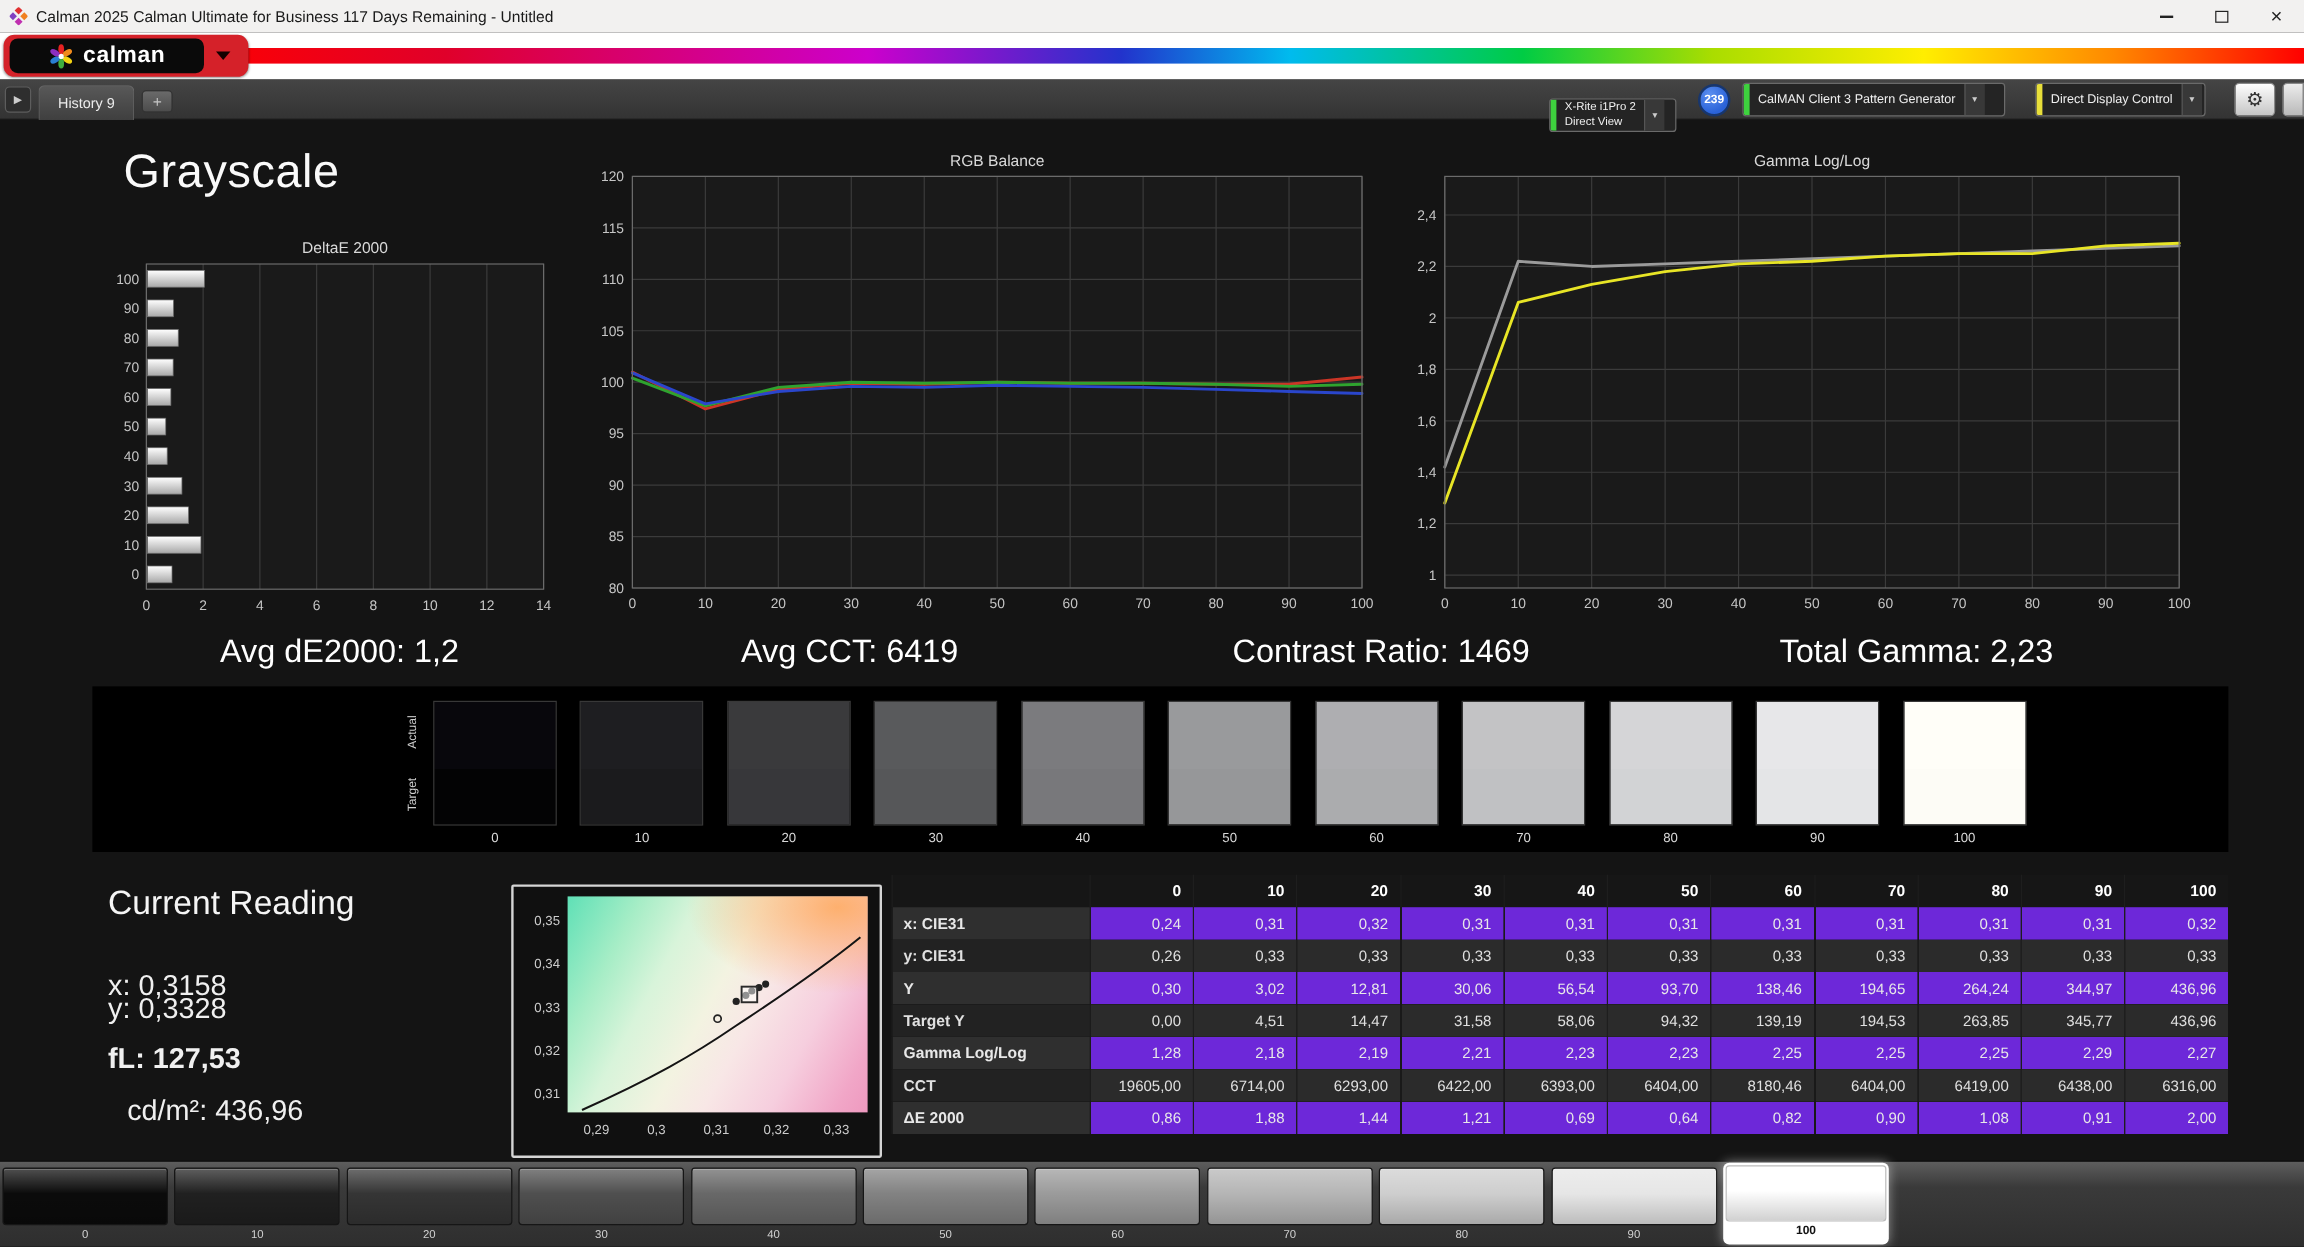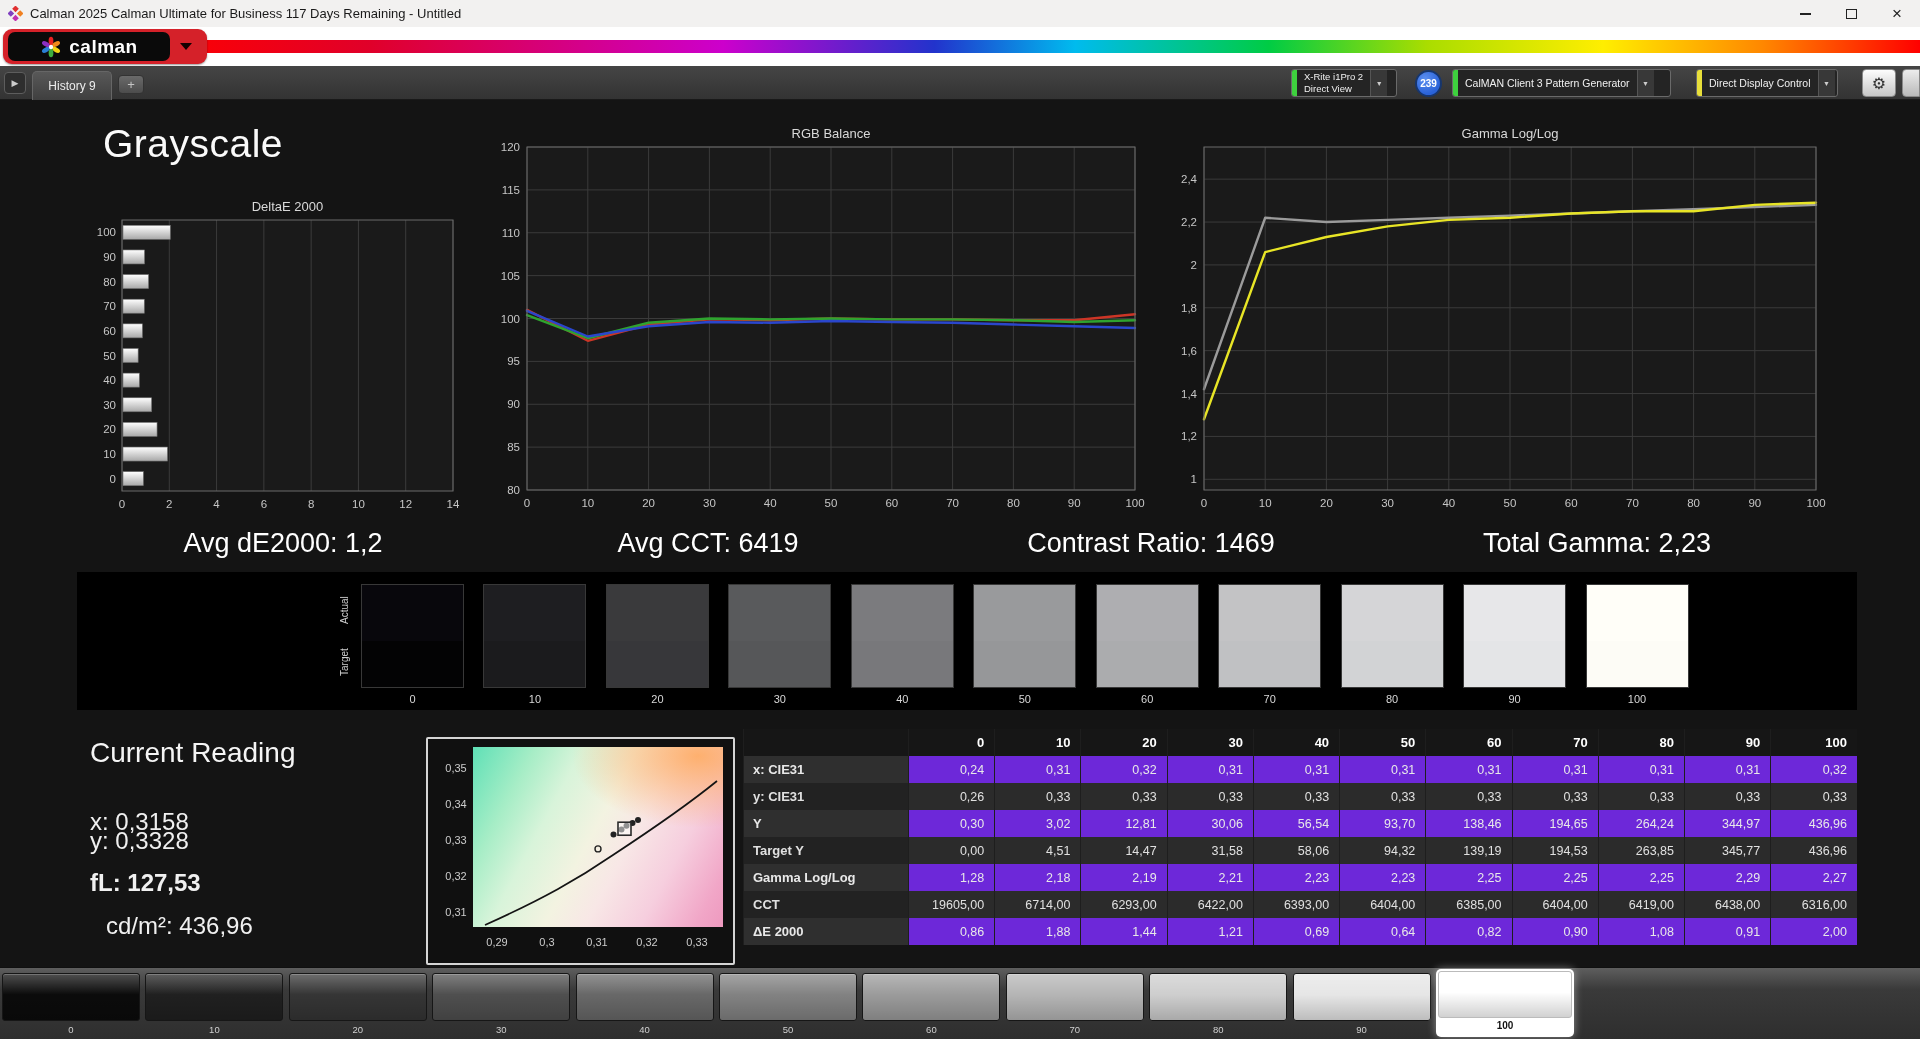--- a/index.html
+++ b/index.html
@@ -29,21 +29,21 @@
 
 .tabbar{position:absolute;left:0;top:66px;width:100%;height:34px;background:linear-gradient(#454545,#333);border-bottom:1px solid #191919;z-index:28;}
 .histbtn{position:absolute;left:4px;top:6px;width:22px;height:22px;background:#2e2e2e;border:1px solid #5d5d5d;border-radius:4px;color:#ccc;font-size:9px;display:flex;align-items:center;justify-content:center;}
 .tab{position:absolute;left:32px;top:5px;width:80px;height:29px;background:linear-gradient(#585858,#3f3f3f);border:1px solid #666;border-bottom:none;border-radius:5px 5px 0 0;color:#ececec;font-size:12px;display:flex;align-items:center;justify-content:center;}
 .addtab{position:absolute;left:118px;top:9px;width:26px;height:19px;background:linear-gradient(#6a6a6a,#4c4c4c);border:1px solid #333;border-radius:4px;color:#c5c5c5;font-size:13px;display:flex;align-items:center;justify-content:center;line-height:0;}
 .dd{position:absolute;top:3px;height:28px;background:#242424;border:1px solid #6a6a6a;border-radius:3px;display:flex;align-items:center;color:#f0f0f0;overflow:hidden;}
 .accent{width:5px;align-self:stretch;flex:0 0 auto;}
 .dd-text{padding:0 7px;font-size:10.5px;white-space:nowrap;}
 .dd-text.two{display:flex;flex-direction:column;line-height:1.25;font-size:9.5px;}
 .dd-caret{width:17px;align-self:stretch;background:#383838;display:flex;align-items:center;justify-content:center;font-size:7px;color:#ccc;border-left:1px solid #555;flex:0 0 auto;}
-.dd-meter{left:1291px;width:106px;}
+.dd-meter{left:1291px;width:106px;margin-top:13px;}
 .badge{position:absolute;left:1415px;top:4px;width:27px;height:27px;border-radius:50%;border:2px solid #17366e;color:#fff;font-size:10px;font-weight:bold;display:flex;align-items:center;justify-content:center;}
 .dd-pattern{left:1452px;width:219px;}
 .dd-display{left:1696px;width:142px;}
 .gearbtn{position:absolute;left:1862px;top:3px;width:34px;height:28px;background:linear-gradient(#fdfdfd,#c6c6c6);border:1px solid #888;border-radius:4px;color:#333;font-size:16px;display:flex;align-items:center;justify-content:center;}
 .sliverbtn{position:absolute;left:1902px;top:3px;width:18px;height:28px;background:linear-gradient(#ececec,#b9b9b9);border:1px solid #888;border-radius:4px 0 0 4px;}
 
 
 .page-title{position:absolute;left:103px;top:122px;font-size:39px;font-weight:300;color:#fafafa;letter-spacing:.5px;}
 svg{font-family:"Liberation Sans",sans-serif;}
 .chart{position:absolute;}
@@ -484,21 +484,21 @@
             <td>2,27</td>
           </tr>
           <tr class="even">
             <td class="lbl">CCT</td>
             <td>19605,00</td>
             <td>6714,00</td>
             <td>6293,00</td>
             <td>6422,00</td>
             <td>6393,00</td>
             <td>6404,00</td>
-            <td>6385,00</td>
+            <td>8180,46</td>
             <td>6404,00</td>
             <td>6419,00</td>
             <td>6438,00</td>
             <td>6316,00</td>
           </tr>
           <tr class="odd">
             <td class="lbl">ΔE 2000</td>
             <td>0,86</td>
             <td>1,88</td>
             <td>1,44</td>

